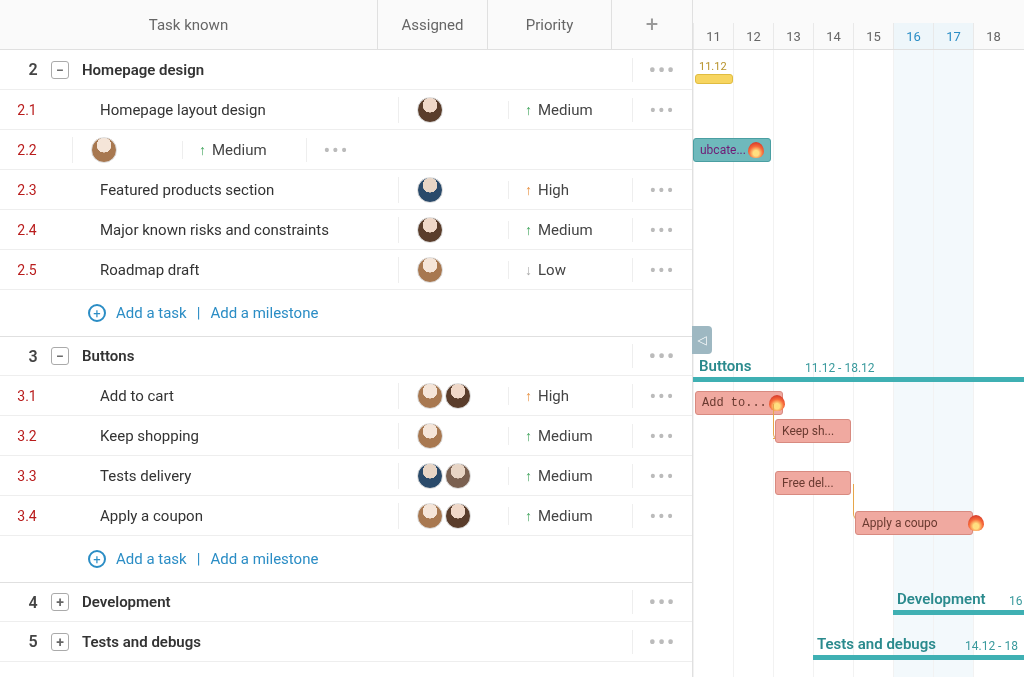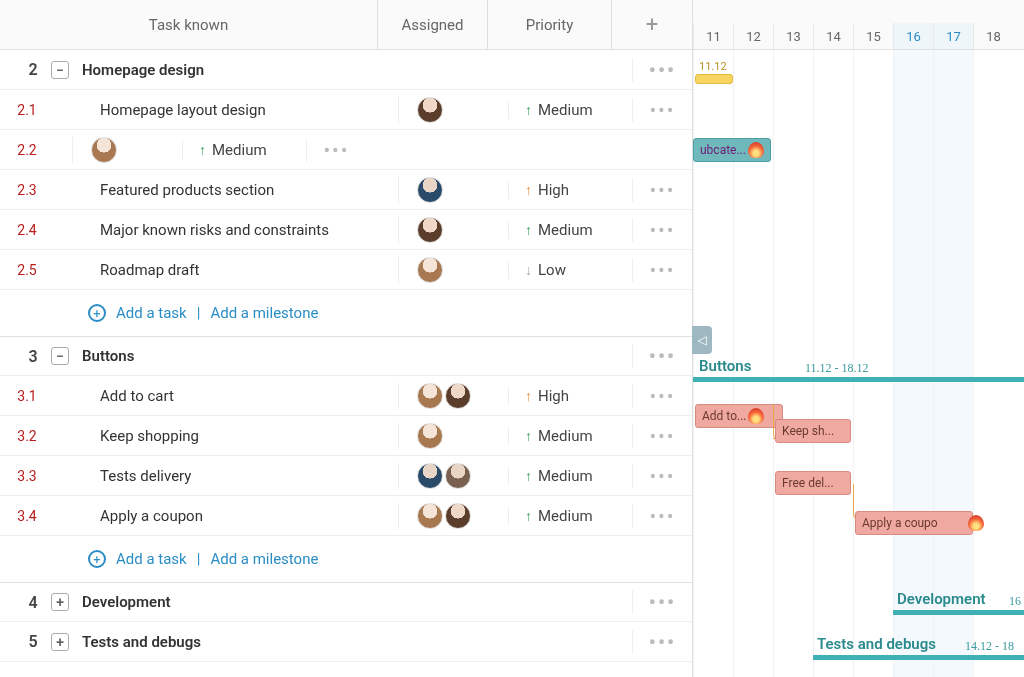--- a/index.html
+++ b/index.html
@@ -56,21 +56,21 @@
 .grid-col { position: absolute; top: 0; bottom: 0; width: 40px; border-left: 1px solid #f2f2f2; }
 .grid-col.weekend { background: #f3f9fc; }
 
 .bar { position: absolute; height: 24px; border-radius: 3px; display: flex; align-items: center; padding: 0 6px; font-size: 12px; white-space: nowrap; overflow: visible; }
 .bar.yellow { background: #f7d560; border: 1px solid #e0bc40; color: #8a6a10; height: 10px; top: 11px; }
 .bar.teal { background: #6fb9bc; border: 1px solid #4a9fa2; color: #701a75; top: 48px; }
 .bar.salmon { background: #f0a9a0; border: 1px solid #d88a80; color: #6a3a30; }
 .fire { width: 16px; height: 16px; background: radial-gradient(circle at 50% 70%, #ffdf80 20%, #f76a3a 50%, #d63a2a 80%); border-radius: 50% 50% 50% 50% / 60% 60% 40% 40%; display: inline-block; margin-left: 2px; flex-shrink: 0; }
 
 .group-bar-label { position: absolute; font-weight: 600; font-size: 15px; color: #2a8a8d; }
-.group-daterange { position: absolute; font-size: 12px; color: #3a9a9d; font-family: Liberation Serif, serif; }
+.group-daterange { position: absolute; font-size: 12px; color: #3a9a9d; }
 .group-underline { position: absolute; height: 5px; background: #3fb0b3; }
 
 .connector { position: absolute; border: 1px solid #e6a64a; border-radius: 0 0 0 6px; }
 
 .collapse-tab { position: absolute; left: -1px; top: 276px; width: 20px; height: 28px; background: #9eb8c2; border-radius: 0 4px 4px 0; display: flex; align-items: center; justify-content: center; color: #fff; font-size: 12px; cursor: pointer; }
 </style>
 </head>
 <body>
 
 <div class="app">
@@ -332,21 +332,21 @@
 
       <div class="bar teal" style="left:0;top:88px;width:78px;">
           <span>ubcate...</span>
           <span class="fire"></span>
         </div>
 
       <div class="group-bar-label" style="left:6px;top:307px;">Buttons</div>
       <div class="group-daterange" style="left:112px;top:311px;">11.12 - 18.12</div>
       <div class="group-underline" style="left:0;top:327px;width:331px;"></div>
 
-      <div class="bar salmon" style="left:2px;top:354px;width:88px;">
+      <div class="bar salmon" style="left:2px;top:341px;width:88px;font-family:Liberation Mono, monospace;">
           <span>Add to...</span>
           <span class="fire"></span>
         </div>
 
       <div class="connector" style="left:80px;top:354px;width:14px;height:36px;border-top:none;border-right:none;"></div>
       <div style="position:absolute;left:80px;top:388px;width:6px;height:0;border-top:1px solid #e6a64a;"></div>
 
       <div class="bar salmon" style="left:82px;top:369px;width:76px;">
           <span>Keep sh...</span>
         </div>

